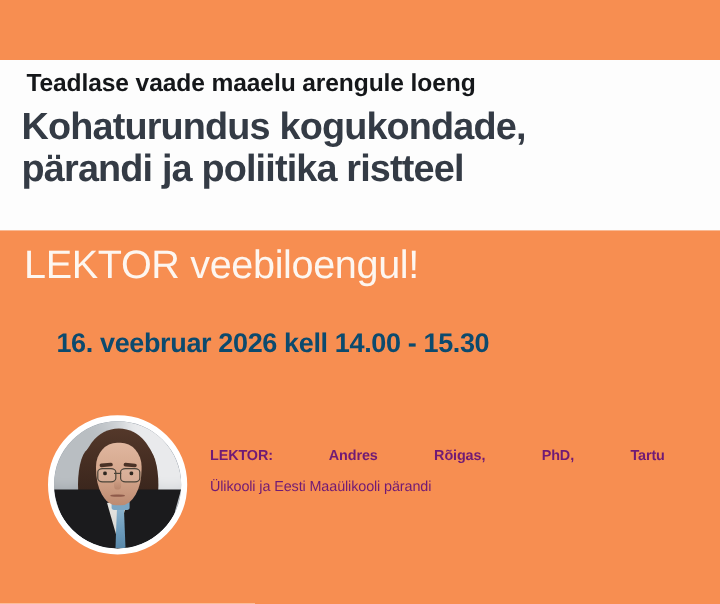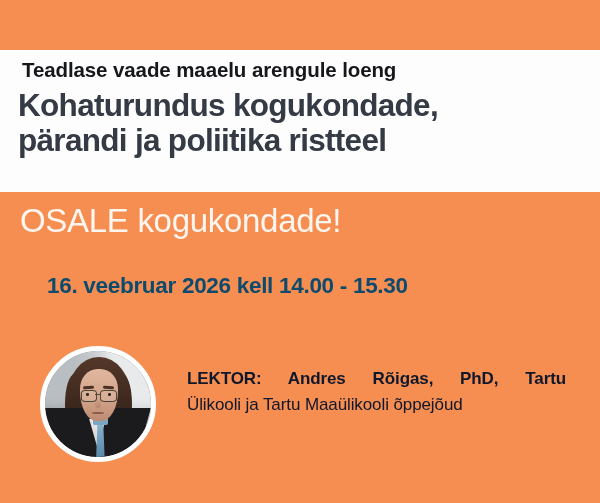--- a/index.html
+++ b/index.html
@@ -256,25 +256,25 @@
     top: 57.5%;
     width: 12%;
     height: 1.8%;
     background: #8e5a4a;
     border-radius: 40%;
   }
 
   
   #lecturer {
     position: absolute;
-    left: 187px;
+    left: 175px;
     top: 366px;
     width: 379px;
-    color: #0f172a;
-    font-size: 17px;
+    color: #701a75;
+    font-size: 12px;
     line-height: 26px;
     letter-spacing: -0.1px;
   }
   #lecturer .line1 {
     display: block;
     font-weight: 700;
     text-align: justify;
     text-align-last: justify;
     white-space: nowrap;
   }
@@ -291,21 +291,21 @@
 
   <div id="white-band">
     <div id="main-title">
       <span class="tl">Kohaturundus kogukondade,</span>
       <span class="tl">pärandi ja poliitika ristteel</span>
     </div>
 
     <div id="kicker">Teadlase vaade maaelu arengule loeng</div>
   </div>
 
-  <div id="cta">OSALE kogukondade!</div>
+  <div id="cta">LEKTOR veebiloengul!</div>
 
   <div id="datetime">16. veebruar 2026 kell 14.00 - 15.30</div>
 
   <div id="portrait">
     <div class="ph">
       <div class="bg-blur"></div>
       <div class="hair-back"></div>
       <div class="hair-side-l"></div>
       <div class="hair-side-r"></div>
       <div class="neck"></div>
@@ -323,16 +323,16 @@
       <div class="bridge"></div>
       <div class="eye-l"></div>
       <div class="eye-r"></div>
       <div class="nose"></div>
       <div class="mouth"></div>
     </div>
   </div>
 
   <div id="lecturer">
     <span class="line1">LEKTOR:  Andres  Rõigas,  PhD,  Tartu</span>
-    <span class="line2">Ülikooli ja Tartu Maaülikooli õppejõud</span>
+    <span class="line2">Ülikooli ja Eesti Maaülikooli pärandi</span>
   </div>
 
 </div>
 
 </body></html>

